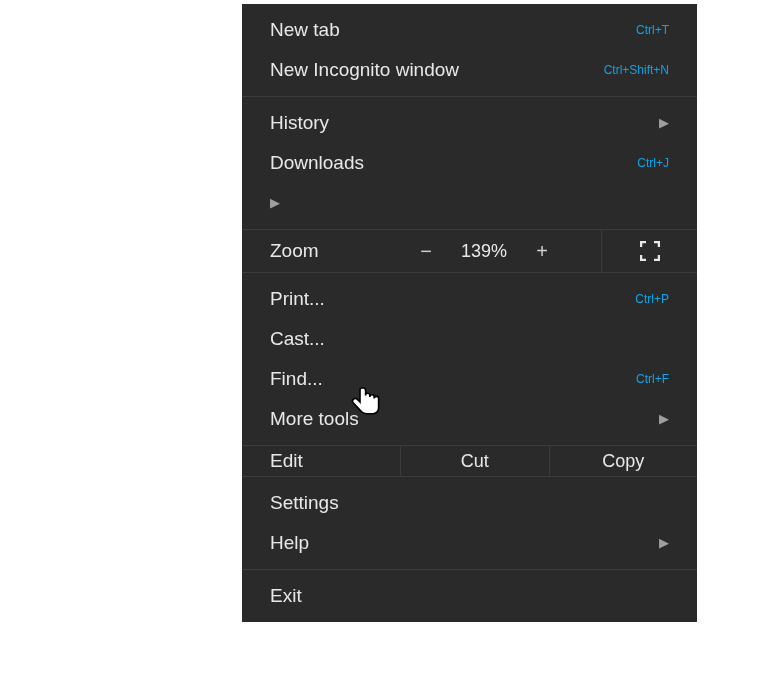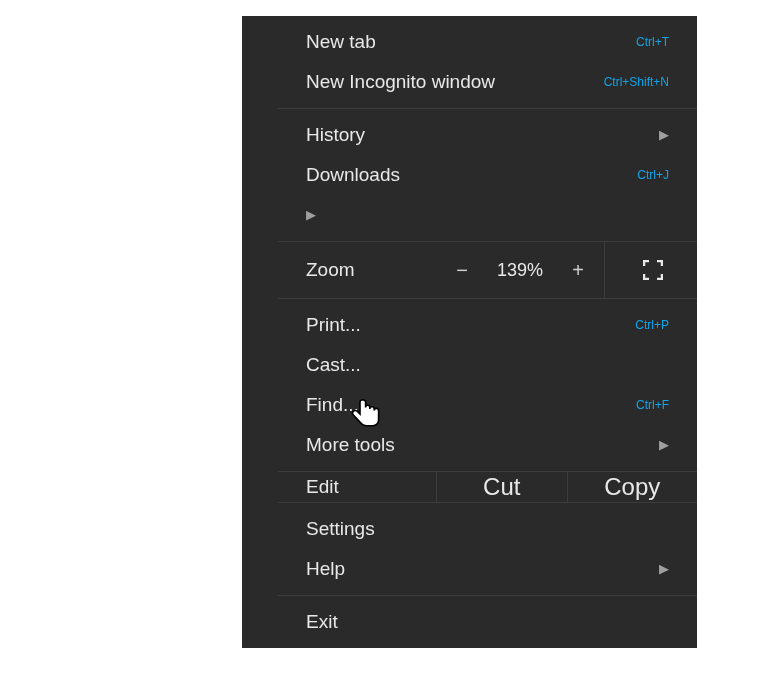--- a/index.html
+++ b/index.html
@@ -15,23 +15,22 @@
       display: flex;
       justify-content: center;
       align-items: flex-start;
       padding: 0;
     }
     .menu {
       position: relative;
       width: 455px;
       background: #2a2a2a;
       color: #e8e8e8;
-      margin-top: 16px;
+      margin-top: 4px;
       margin-left: 160px;
-      padding-left: 36px;
     }
     .menu-section {
       padding: 6px 0;
     }
     .menu-item {
       display: flex;
       align-items: center;
       justify-content: space-between;
       padding: 6px 28px;
       font-size: 19px;
@@ -49,21 +48,21 @@
       color: #9f9f9f;
       font-size: 13px;
     }
     .divider {
       height: 1px;
       background: #3c3c3c;
     }
     .zoom-row {
       display: flex;
       align-items: center;
-      height: 58px;
+      height: 44px;
       border-top: 1px solid #3c3c3c;
       border-bottom: 1px solid #3c3c3c;
     }
     .zoom-label-cell {
       flex: 0 0 158px;
       padding-left: 28px;
       font-size: 19px;
       color: #e8e8e8;
     }
     .zoom-ctrl {
@@ -112,21 +111,21 @@
       font-size: 19px;
       color: #e8e8e8;
       display: flex;
       align-items: center;
     }
     .edit-btn {
       flex: 1;
       display: flex;
       align-items: center;
       justify-content: center;
-      font-size: 24px;
+      font-size: 18px;
       color: #e8e8e8;
       border-left: 1px solid #3c3c3c;
       cursor: pointer;
     }
     .cursor {
       position: absolute;
       left: 108px;
       top: 380px;
       pointer-events: none;
     }

